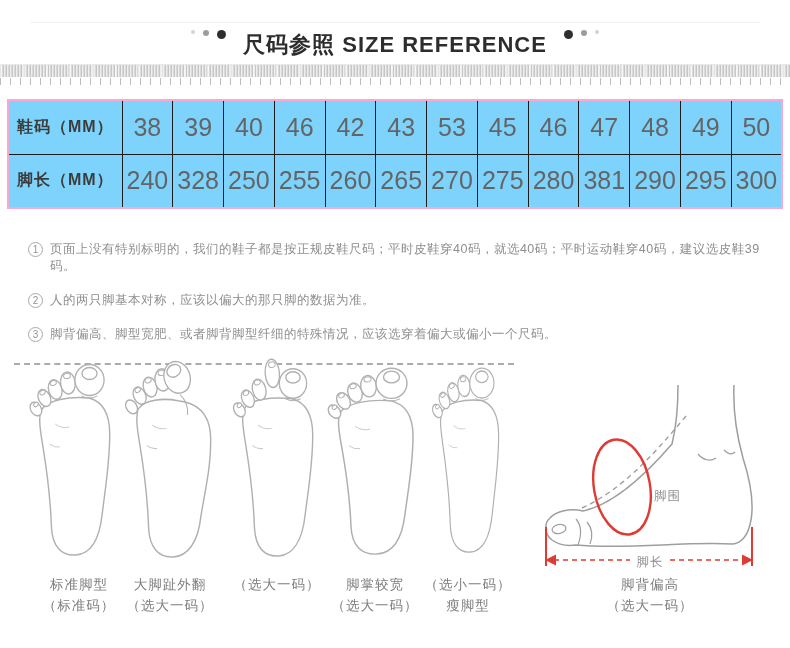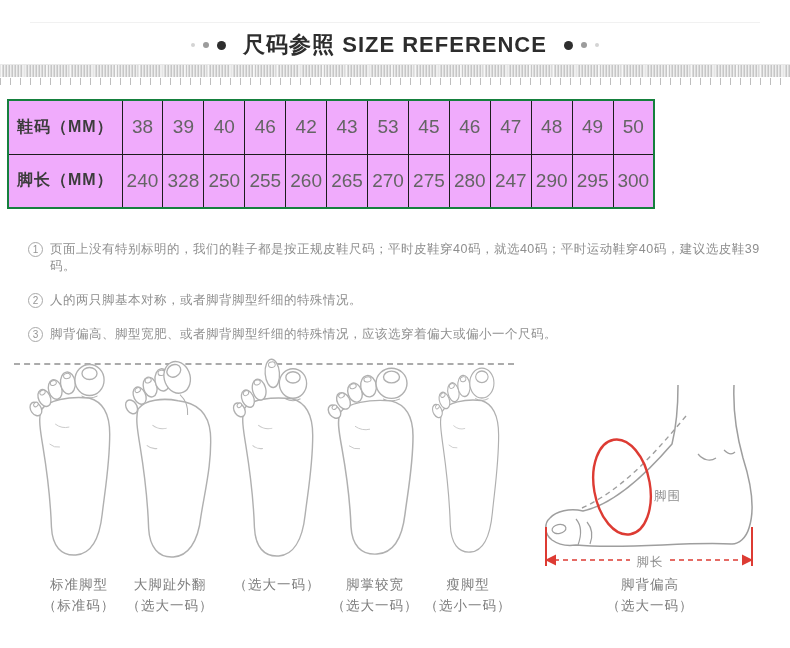--- a/index.html
+++ b/index.html
@@ -4,43 +4,43 @@
 <style>
   * { margin:0; padding:0; box-sizing:border-box; }
   html,body { background:#fff; }
   body { font-family:"Liberation Sans","DejaVu Sans",sans-serif; }
   .page { position:relative; width:790px; height:648px; margin:0 auto; background:#fff; overflow:hidden; }
 
   
   .top-rule { position:absolute; top:22px; left:30px; right:30px; height:1px; background:#f1f1f1; }
 
   
-  .title-row { position:absolute; top:30px; left:0; width:100%; display:flex; align-items:center; justify-content:center; }
+  .title-row { position:absolute; top:30px; left:0; width:100%; display:flex; align-items:flex-start; justify-content:center; }
   .title-row h1 { font-size:22px; font-weight:bold; color:#2d2d2d; letter-spacing:1px; margin:0 13px; white-space:nowrap; }
   .dot { display:inline-block; border-radius:50%; margin:0 4px; }
   .dot.d1 { width:4px; height:4px; background:#d4d4d4; }
   .dot.d2 { width:6px; height:6px; background:#9c9c9c; }
   .dot.d3 { width:9px; height:9px; background:#2e2e2e; }
 
   
   .ruler { position:absolute; top:64px; left:0; width:790px; }
   .ruler-band { height:13px; border-top:1px solid #e9e9e9;
     background:
       repeating-linear-gradient(90deg, rgba(255,255,255,.55) 0 2px, rgba(255,255,255,0) 2px 23px),
       repeating-linear-gradient(90deg, #c6c6c6 0 1px, #efefef 1px 2px, #dadada 2px 3px);
   }
   .ruler-ticks { height:7px; margin-top:1px;
     background: repeating-linear-gradient(90deg, #bdbdbd 0 1px, transparent 1px 10px);
   }
 
   
-  table.size-table { position:absolute; top:99px; left:7px; width:648px; border-collapse:collapse; table-layout:fixed; background:#f0abfc; border:2px solid #15803d; }
+  table.size-table { position:absolute; top:99px; left:7px; width:776px; border-collapse:collapse; table-layout:fixed; background:#7dd3fc; border:2px solid #f9a8d4; }
   table.size-table th, table.size-table td { border:1px solid #1c1c1c; text-align:center; height:54px; vertical-align:middle; }
   table.size-table th { width:114px; font-size:16px; font-weight:bold; color:#3c3c3c; letter-spacing:1px; }
-  table.size-table td { font-size:19px; color:#646464; }
+  table.size-table td { font-size:25px; color:#646464; }
 
   
   .notes { position:absolute; top:241px; left:28px; width:740px; }
   .note { display:flex; align-items:flex-start; margin-bottom:17px; }
   .note-num { flex:0 0 auto; width:15px; height:15px; border:1px solid #a9a9a9; border-radius:50%; color:#949494; font-size:10px; line-height:14px; text-align:center; margin-right:7px; margin-top:1px; }
   .note-text { font-size:12.5px; color:#8e8e8e; letter-spacing:.5px; line-height:17px; }
 
   
   .feet-zone { position:absolute; top:348px; left:0; width:650px; height:300px; }
   .dash-line { position:absolute; top:15px; left:14px; width:500px; border-top:2px dashed #ababab; }
@@ -107,36 +107,36 @@
       <th>脚长（MM）</th>
       <td>240</td>
       <td>328</td>
       <td>250</td>
       <td>255</td>
       <td>260</td>
       <td>265</td>
       <td>270</td>
       <td>275</td>
       <td>280</td>
-      <td>247</td>
+      <td>381</td>
       <td>290</td>
       <td>295</td>
       <td>300</td>
     </tr>
   </tbody>
     </table>
 
   <div class="notes">
     <div class="note">
       <span class="note-num">1</span>
       <span class="note-text">页面上没有特别标明的，我们的鞋子都是按正规皮鞋尺码；平时皮鞋穿40码，就选40码；平时运动鞋穿40码，建议选皮鞋39码。</span>
     </div>
     <div class="note">
       <span class="note-num">2</span>
-      <span class="note-text">人的两只脚基本对称，或者脚背脚型纤细的特殊情况。</span>
+      <span class="note-text">人的两只脚基本对称，应该以偏大的那只脚的数据为准。</span>
     </div>
     <div class="note">
       <span class="note-num">3</span>
       <span class="note-text">脚背偏高、脚型宽肥、或者脚背脚型纤细的特殊情况，应该选穿着偏大或偏小一个尺码。</span>
     </div>
   </div>
 
   <div class="feet-zone">
     <div class="dash-line"></div>
 
@@ -171,22 +171,22 @@
       <div>（选大一码）</div>
     </div>
     <div class="foot-label lb3">
       <div>（选大一码）</div>
     </div>
     <div class="foot-label lb4">
       <div>脚掌较宽</div>
       <div>（选大一码）</div>
     </div>
     <div class="foot-label lb5">
+      <div>（选小一码）</div>
       <div>瘦脚型</div>
-      <div>（选小一码）</div>
     </div>
     <div class="foot-label lb6">
       <div>脚背偏高</div>
       <div>（选大一码）</div>
     </div>
   </div>
 
   <svg class="defs-holder" aria-hidden="true">
     <defs>
       <g id="toes-std" fill="#fff" stroke="#b0b0b0" stroke-width="1.4">

